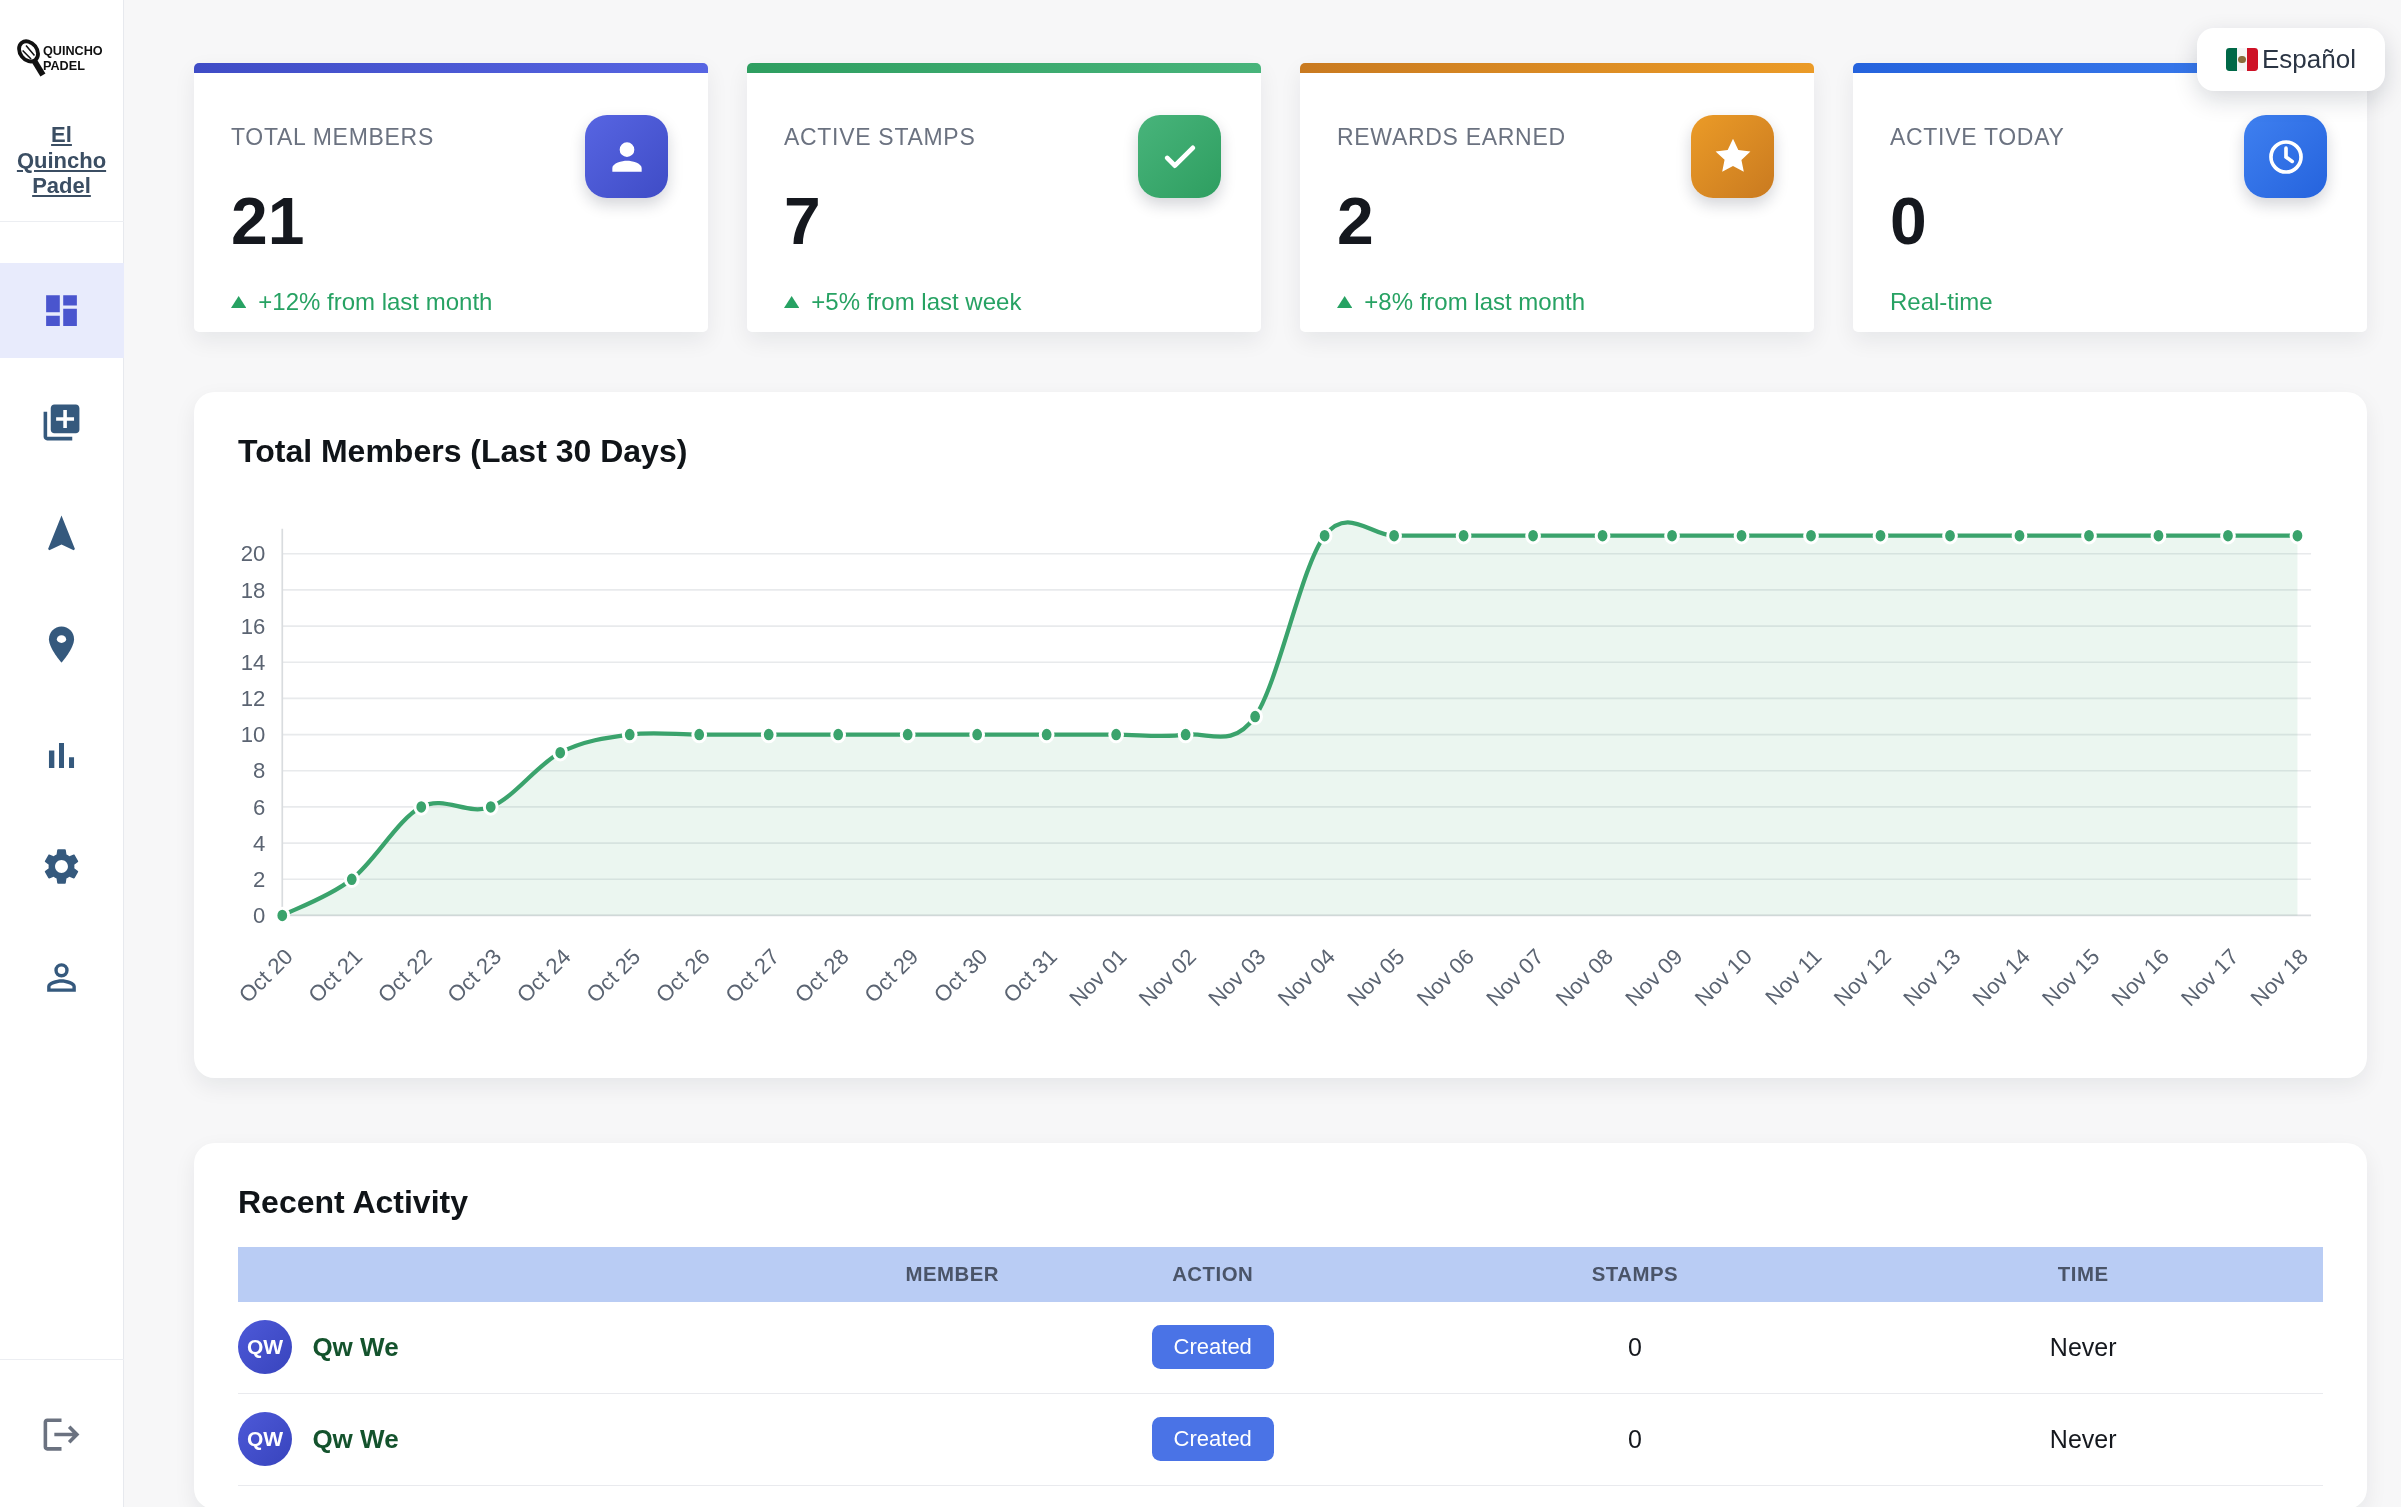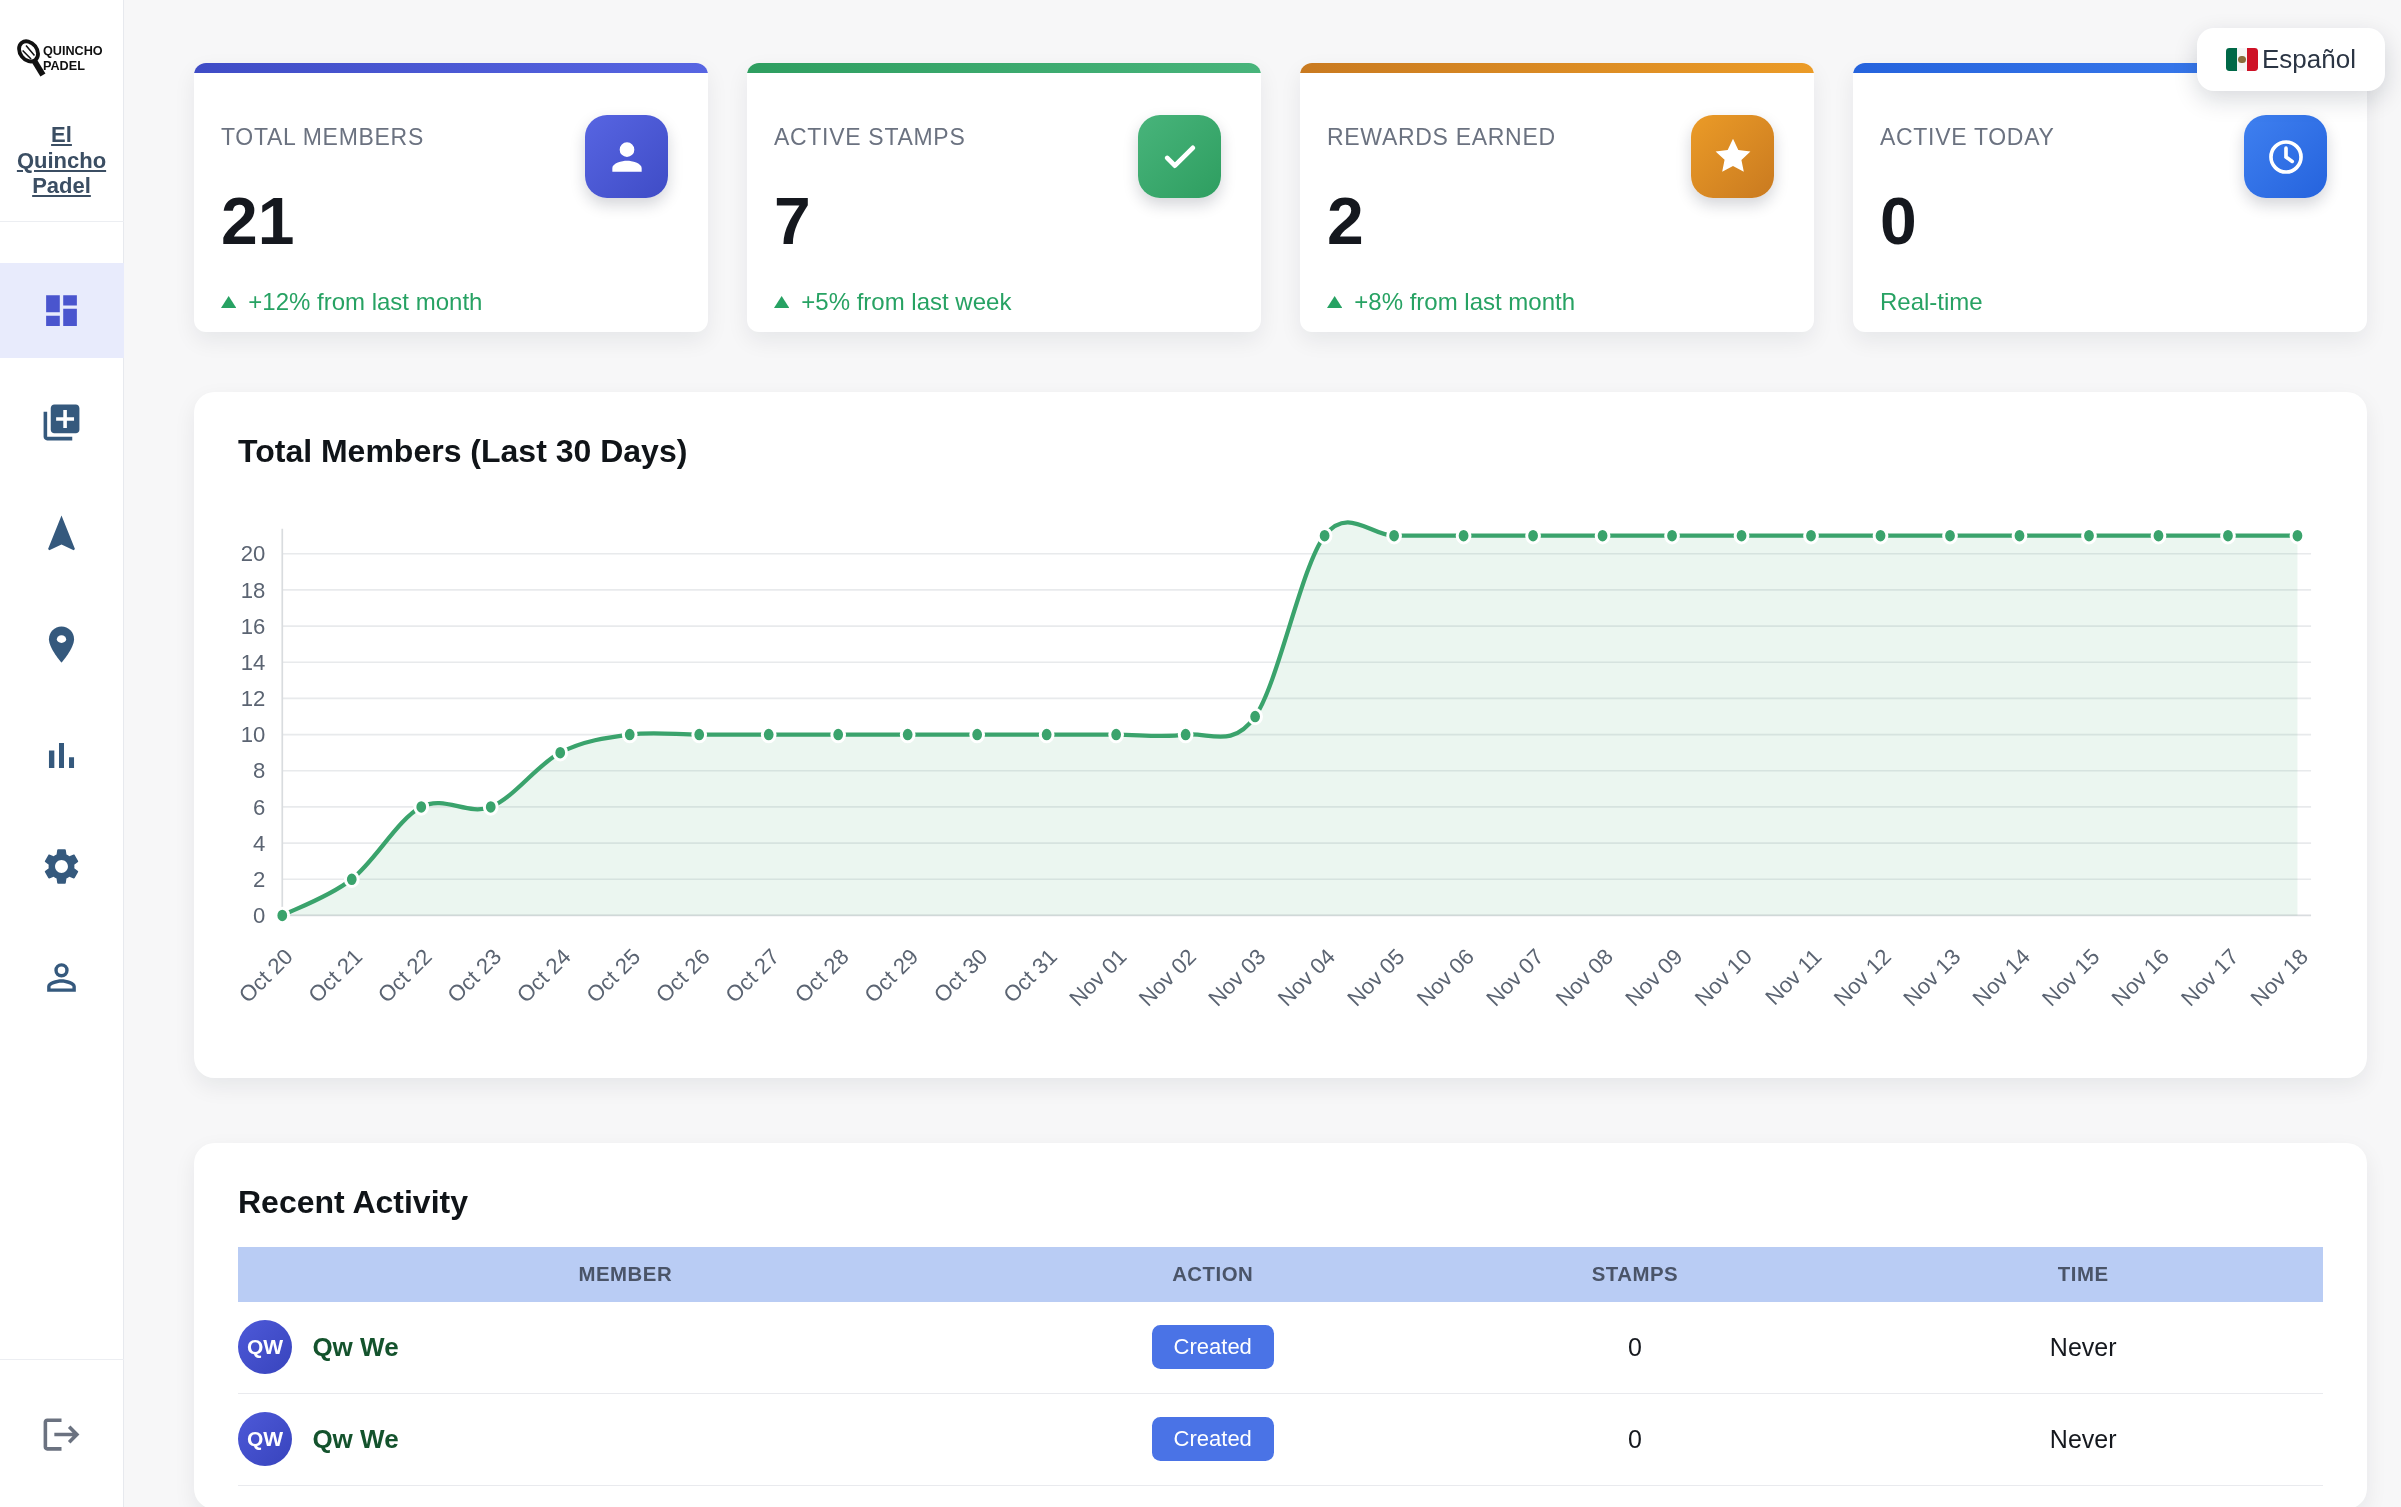--- a/index.html
+++ b/index.html
@@ -54,23 +54,23 @@
     content: ""; position: absolute; left: 50%; top: 50%; width: 7.7px; height: 7.7px;
     margin: -3.8px 0 0 -3.8px; border-radius: 50%; background: #8a6d3b;
   }
   .flag .f-r { background: #ce1126; }
 
   
   .main { position: absolute; left: 124px; top: 0; right: 0; bottom: 0; padding: 63px 34px 0 70px; }
 
   .stats { display: grid; grid-template-columns: repeat(4, 1fr); gap: 39px; }
   .stat-card {
-    position: relative; height: 269px; background: #fff; border-radius: 12px;
+    position: relative; height: 269px; background: #fff; border-radius: 5px;
     box-shadow: 0 8.5px 22px rgba(15,23,42,0.07);
-    overflow: hidden; padding: 61px 27px 0;
+    overflow: hidden; padding: 61px 37px 0;
   }
   .top-bar { position: absolute; left: 0; top: 0; right: 0; height: 10.2px; background: #4350c8; }
   .stat-label { font-size: 23px; letter-spacing: 0.7px; color: #6b7280; font-weight: 500; }
   .icon-box {
     position: absolute; top: 52px; right: 40px; width: 83px; height: 83px; border-radius: 22px;
     display: flex; align-items: center; justify-content: center;
     box-shadow: 0 6.8px 15.3px rgba(15,23,42,0.18);
   }
   .icon-box svg { width: 44px; height: 44px; }
   .stat-value { margin-top: 37px; font-size: 66px; font-weight: 800; color: #15181e; line-height: 1; }
@@ -86,21 +86,21 @@
   .chart-svg { display: block; width: 100%; height: auto; margin-top: 31px; }
   .chart-svg text { font-family: "Liberation Sans", "DejaVu Sans", sans-serif; }
 
   
   .activity-card { margin-top: 65px; min-height: 366px; padding: 41px 44px 0; }
   .thead {
     margin-top: 25.5px; height: 55px; background: #b9ccf4;
     display: grid; grid-template-columns: 36.5% 20.5% 20% 23%; align-items: center;
   }
   .th { font-size: 20.4px; font-weight: 700; letter-spacing: 0.5px; color: #4a5468; text-align: center; }
-  .th-member { text-align: center; padding-left: 13.6px; }
+  .th-member { text-align: right; padding-left: 13.6px; }
   .trow {
     display: grid; grid-template-columns: 36.5% 20.5% 20% 23%; align-items: center;
     height: 92px; border-bottom: 1.7px solid #e9eaee;
   }
   .cell.center { text-align: center; }
   .cell.member { display: flex; align-items: center; gap: 20.4px; }
   .avatar {
     width: 54px; height: 54px; border-radius: 50%; flex: none;
     background: linear-gradient(135deg, #4d59d8, #3844bd);
     color: #fff; font-size: 21px; font-weight: 700;

